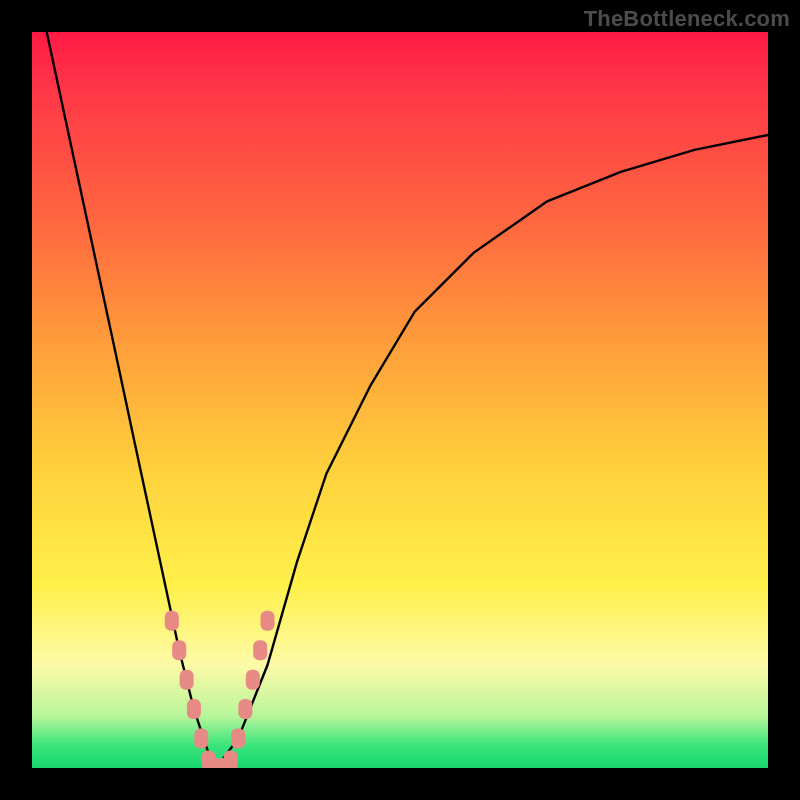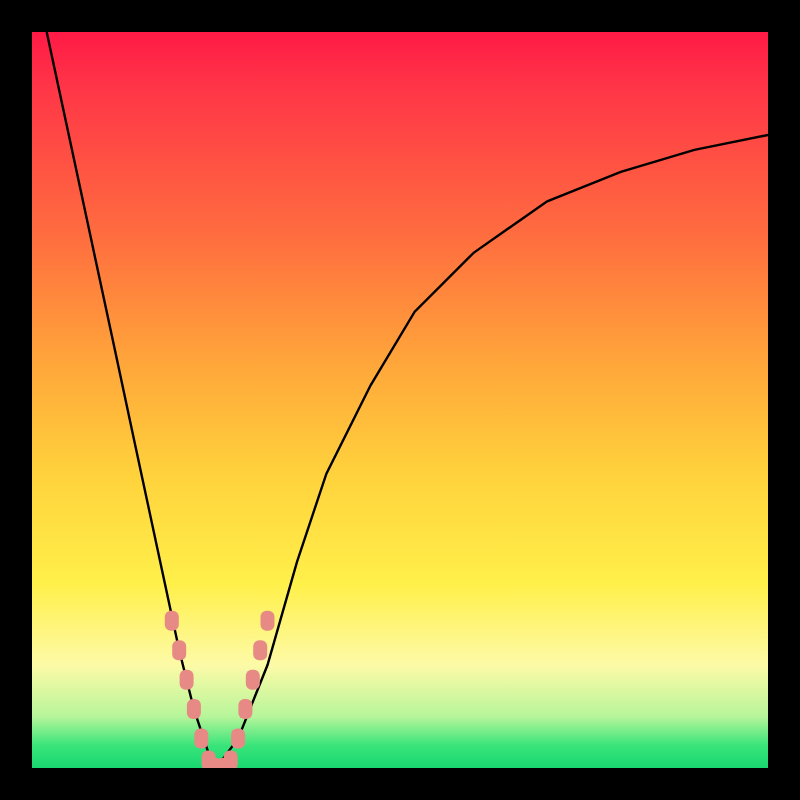--- a/index.html
+++ b/index.html
@@ -54,20 +54,21 @@
     left: 0;
     width: 736px;
     height: 736px;
   }
 </style>
 </head>
 <body>
 
 <div class="frame">
 
+  <div class="watermark">TheBottleneck.com</div>
 
   <div class="plot">
     <svg class="curve" viewBox="0 0 736 736" preserveAspectRatio="none">
       <path id="curve-path" fill="none" stroke="#000" stroke-width="2.4" d="M14.7 0.0 L36.8 103.0 L58.9 206.1 L81.0 309.1 L103.0 412.2 L125.1 515.2 L147.2 618.2 L161.9 677.1 L176.6 721.3 L184.0 736.0 L206.1 706.6 L235.5 633.0 L265.0 529.9 L294.4 441.6 L338.6 353.3 L382.7 279.7 L441.6 220.8 L515.2 169.3 L588.8 139.8 L662.4 117.8 L736.0 103.0"></path>
       <g id="markers">
           <rect x="132.8" y="578.8" width="14" height="20" rx="6" ry="6" fill="#e78a86"></rect>
           <rect x="140.2" y="608.2" width="14" height="20" rx="6" ry="6" fill="#e78a86"></rect>
           <rect x="147.6" y="637.7" width="14" height="20" rx="6" ry="6" fill="#e78a86"></rect>
           <rect x="154.9" y="667.1" width="14" height="20" rx="6" ry="6" fill="#e78a86"></rect>
           <rect x="162.3" y="696.6" width="14" height="20" rx="6" ry="6" fill="#e78a86"></rect>

